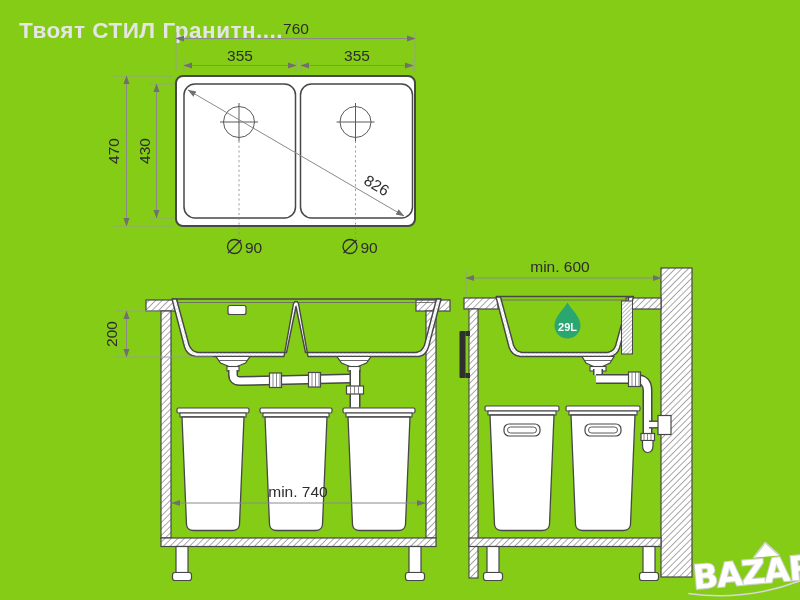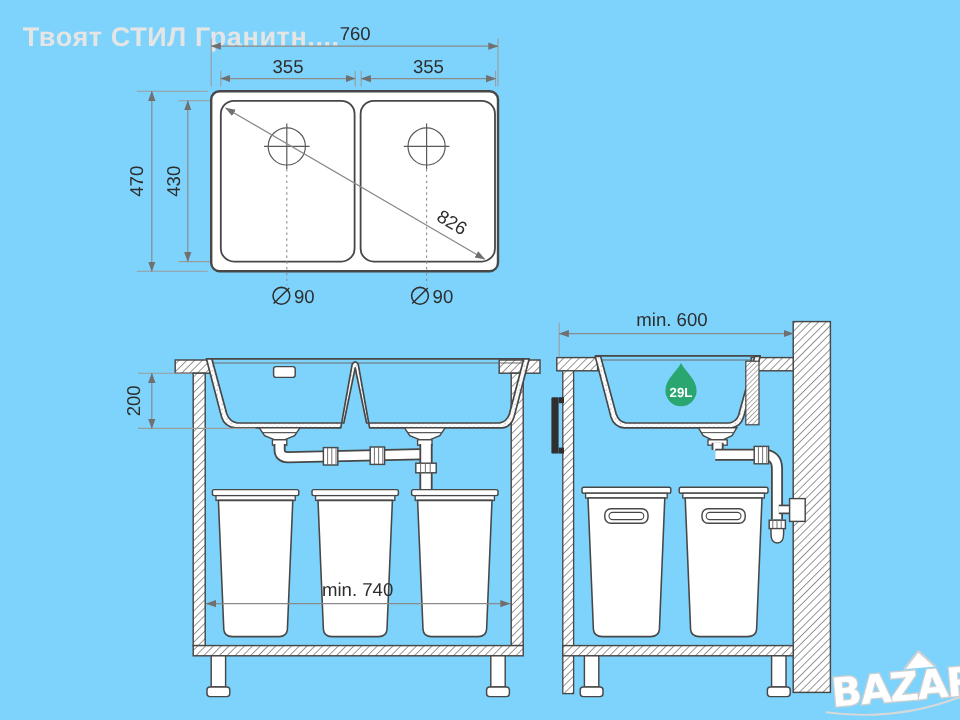--- a/index.html
+++ b/index.html
@@ -1,16 +1,16 @@
 <!DOCTYPE html>
 <html><head>
 <meta charset="utf-8">
 <style>
   html,body{margin:0;padding:0;background:#ffffff;}
-  .stage{position:relative;width:800px;height:600px;background:#7dd3fc;overflow:hidden;
+  .stage{position:relative;width:800px;height:600px;background:#84cc16;overflow:hidden;
          font-family:"Liberation Sans", sans-serif;}
   svg{display:block;}
   text{font-family:"Liberation Sans", sans-serif;}
   .dimtxt{fill:#2d2d2d;font-size:15.5px;}
   .dimline{stroke:#8a8a8a;stroke-width:1;fill:none;}
   .extline{stroke:#9c9c9c;stroke-width:0.9;fill:none;}
   .draw{stroke:#474747;fill:none;stroke-width:1.4;}
   .drawthin{stroke:#5a5a5a;fill:none;stroke-width:1;}
   .logo-text{font-family:"DejaVu Sans", sans-serif;font-weight:bold;font-size:33px;
              letter-spacing:-1px;fill:#ffffff;stroke:#d0d0d0;stroke-width:2.2px;paint-order:stroke fill;}

